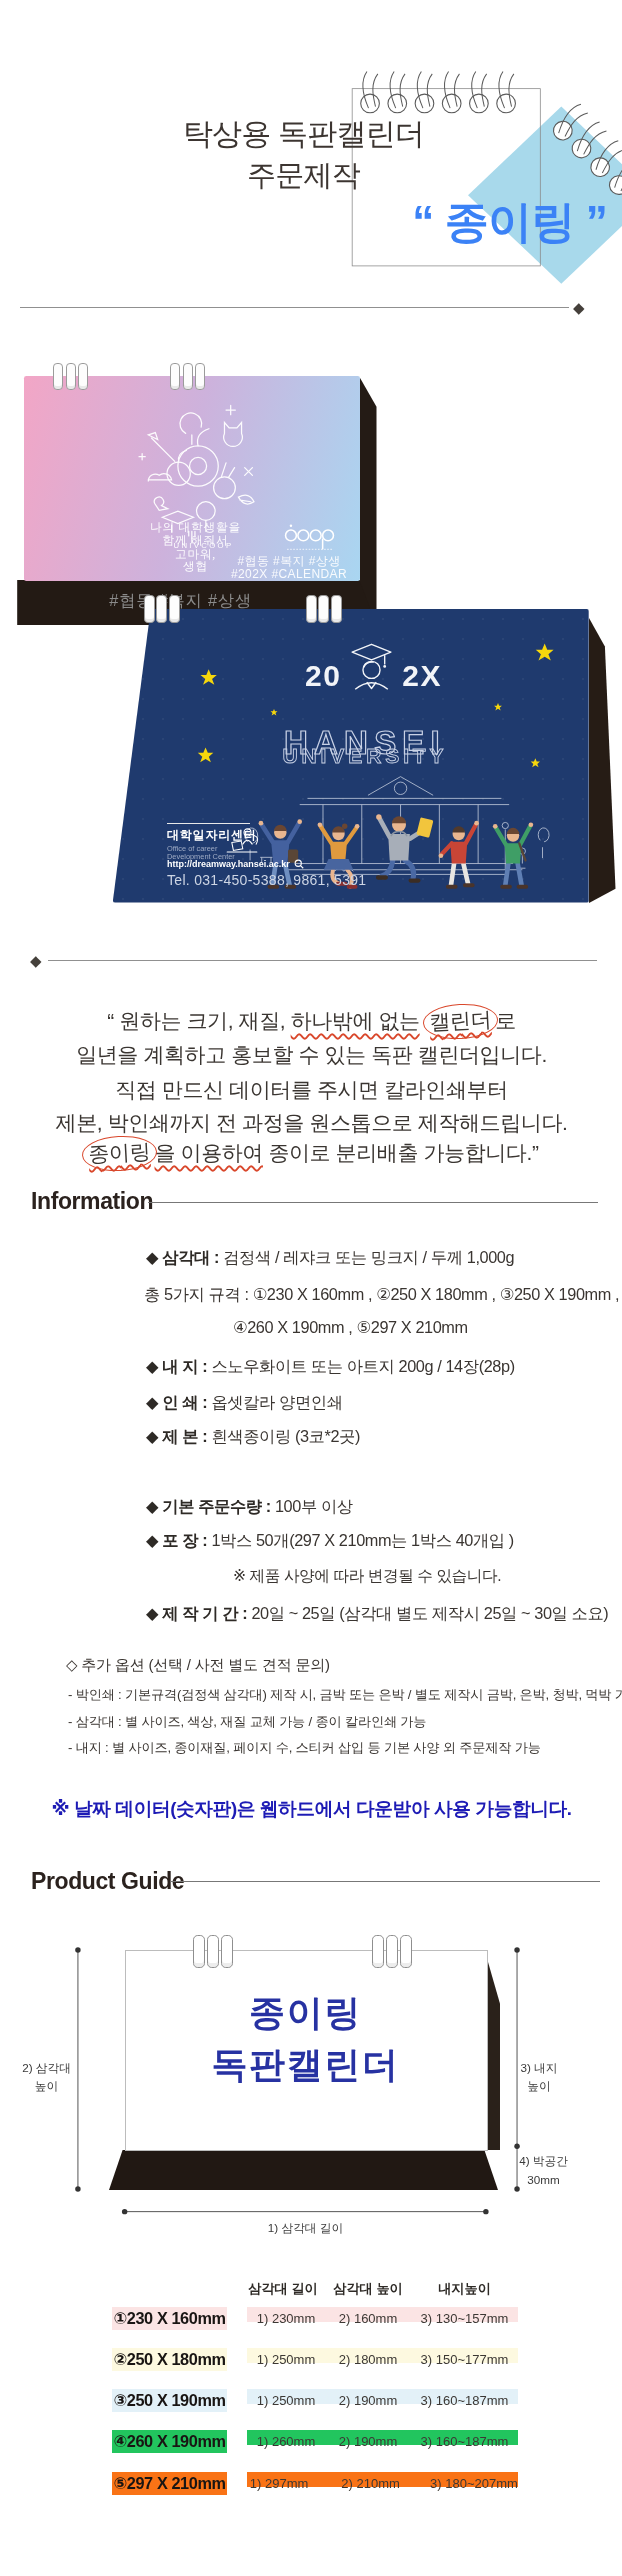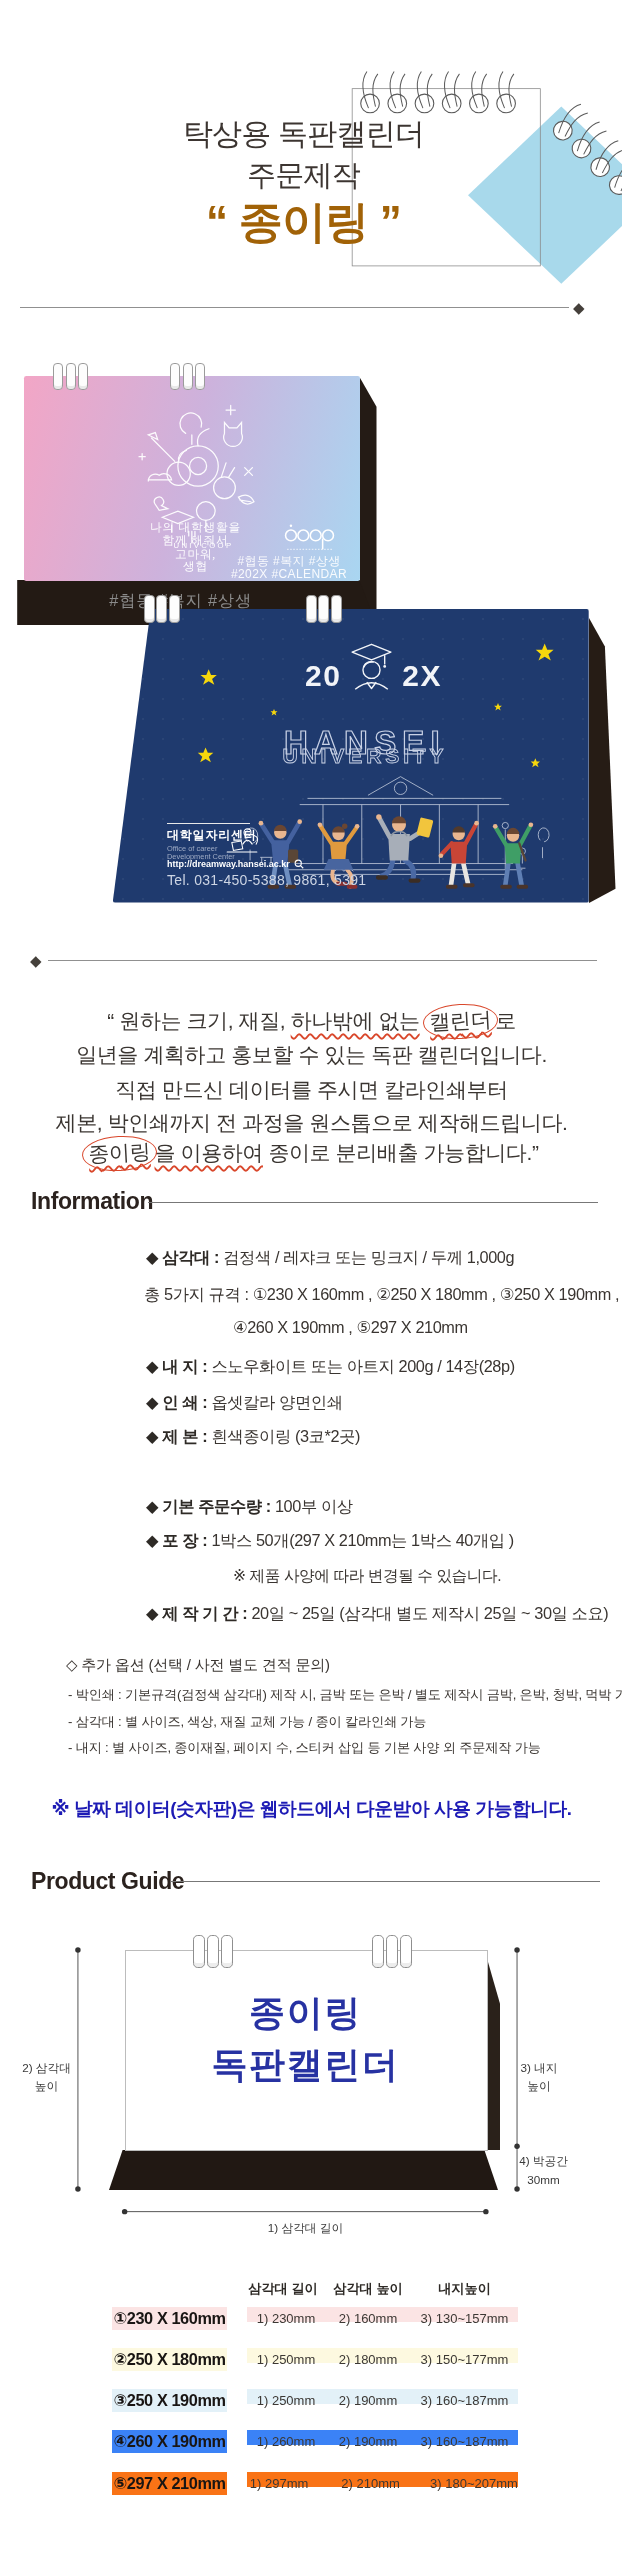--- a/index.html
+++ b/index.html
@@ -4,21 +4,21 @@
 <style>
   html,body{margin:0;padding:0;background:#fff;}
   #page{position:relative;width:623px;height:2576px;background:#fff;overflow:hidden;
         font-family:"Liberation Sans","DejaVu Sans",sans-serif;color:#3a3531;}
   .abs{position:absolute;}
   .nowrap{white-space:nowrap;}
   .ctr{text-align:center;}
   
   .t1{left:0;top:114px;width:607px;font-size:30px;font-weight:500;color:#3c3531;letter-spacing:-0.8px;}
   .t2{left:0;top:156px;width:607px;font-size:29px;font-weight:400;color:#3c3531;letter-spacing:-0.8px;}
-  .t3{left:0;top:193px;width:607px;font-size:44px;font-weight:800;color:#a16207;letter-spacing:-0.8px;}
+  .t3{left:0;top:193px;width:607px;font-size:44px;font-weight:800;color:#3b82f6;letter-spacing:-0.8px;text-align:right;}
   
   .hr{height:0.8px;background:#909090;}
   .dia{font-size:15px;color:#45403b;line-height:15px;}
   
   #cal1{left:12.5px;top:360px;width:366px;height:272px;}
   .c1-base{left:4.7px;top:220px;width:356px;height:45px;background:#231a14;
            clip-path:polygon(0 0,99% 0,100% 100%,0 100%);}
   .c1-base-text{left:4.7px;top:230px;width:327px;font-size:16.3px;color:#8b8b8b;letter-spacing:0.8px;}
   .c1-body{left:11px;top:15.6px;width:336px;height:205px;border-radius:2.3px;
            background:linear-gradient(105deg,#f2a6c6 0%,#cdb2dc 48%,#a9d6f1 100%);}
@@ -69,21 +69,21 @@
   .pg-blue{left:125px;width:361px;font-size:36px;font-weight:800;color:#2732a2;letter-spacing:1.6px;}
   .dim-label{font-size:11.7px;color:#3a3a3a;}
   
   .th{font-size:13.2px;font-weight:700;color:#2e2a26;}
   .row-label{left:112px;width:115px;height:23px;line-height:23px;text-align:center;
              font-size:16.3px;font-weight:700;color:#191513;letter-spacing:-0.4px;}
   .row-data{left:247px;width:271px;height:15px;display:flex;}
   .row-data span{line-height:23px;text-align:center;font-size:13px;color:#3c3834;}
   .cw1{width:78px;} .cw2{width:86px;} .cw3{width:107px;}
   .r0{background:#fbe4e4;} .r1{background:#fdf9e0;} .r2{background:#e3f1f8;}
-  .r3{background:#3b82f6;} .r4{background:#f97316;}
+  .r3{background:#22c55e;} .r4{background:#f97316;}
 </style>
 </head>
 <body>
 
 <div id="page">
 
   <svg class="abs" style="left:342px;top:70px;" width="280" height="227" viewBox="0 0 360 292">
     <defs>
       <g id="ring">
         <circle r="12" fill="#ffffff" stroke="#5a5a5a" stroke-width="1.4"></circle>

